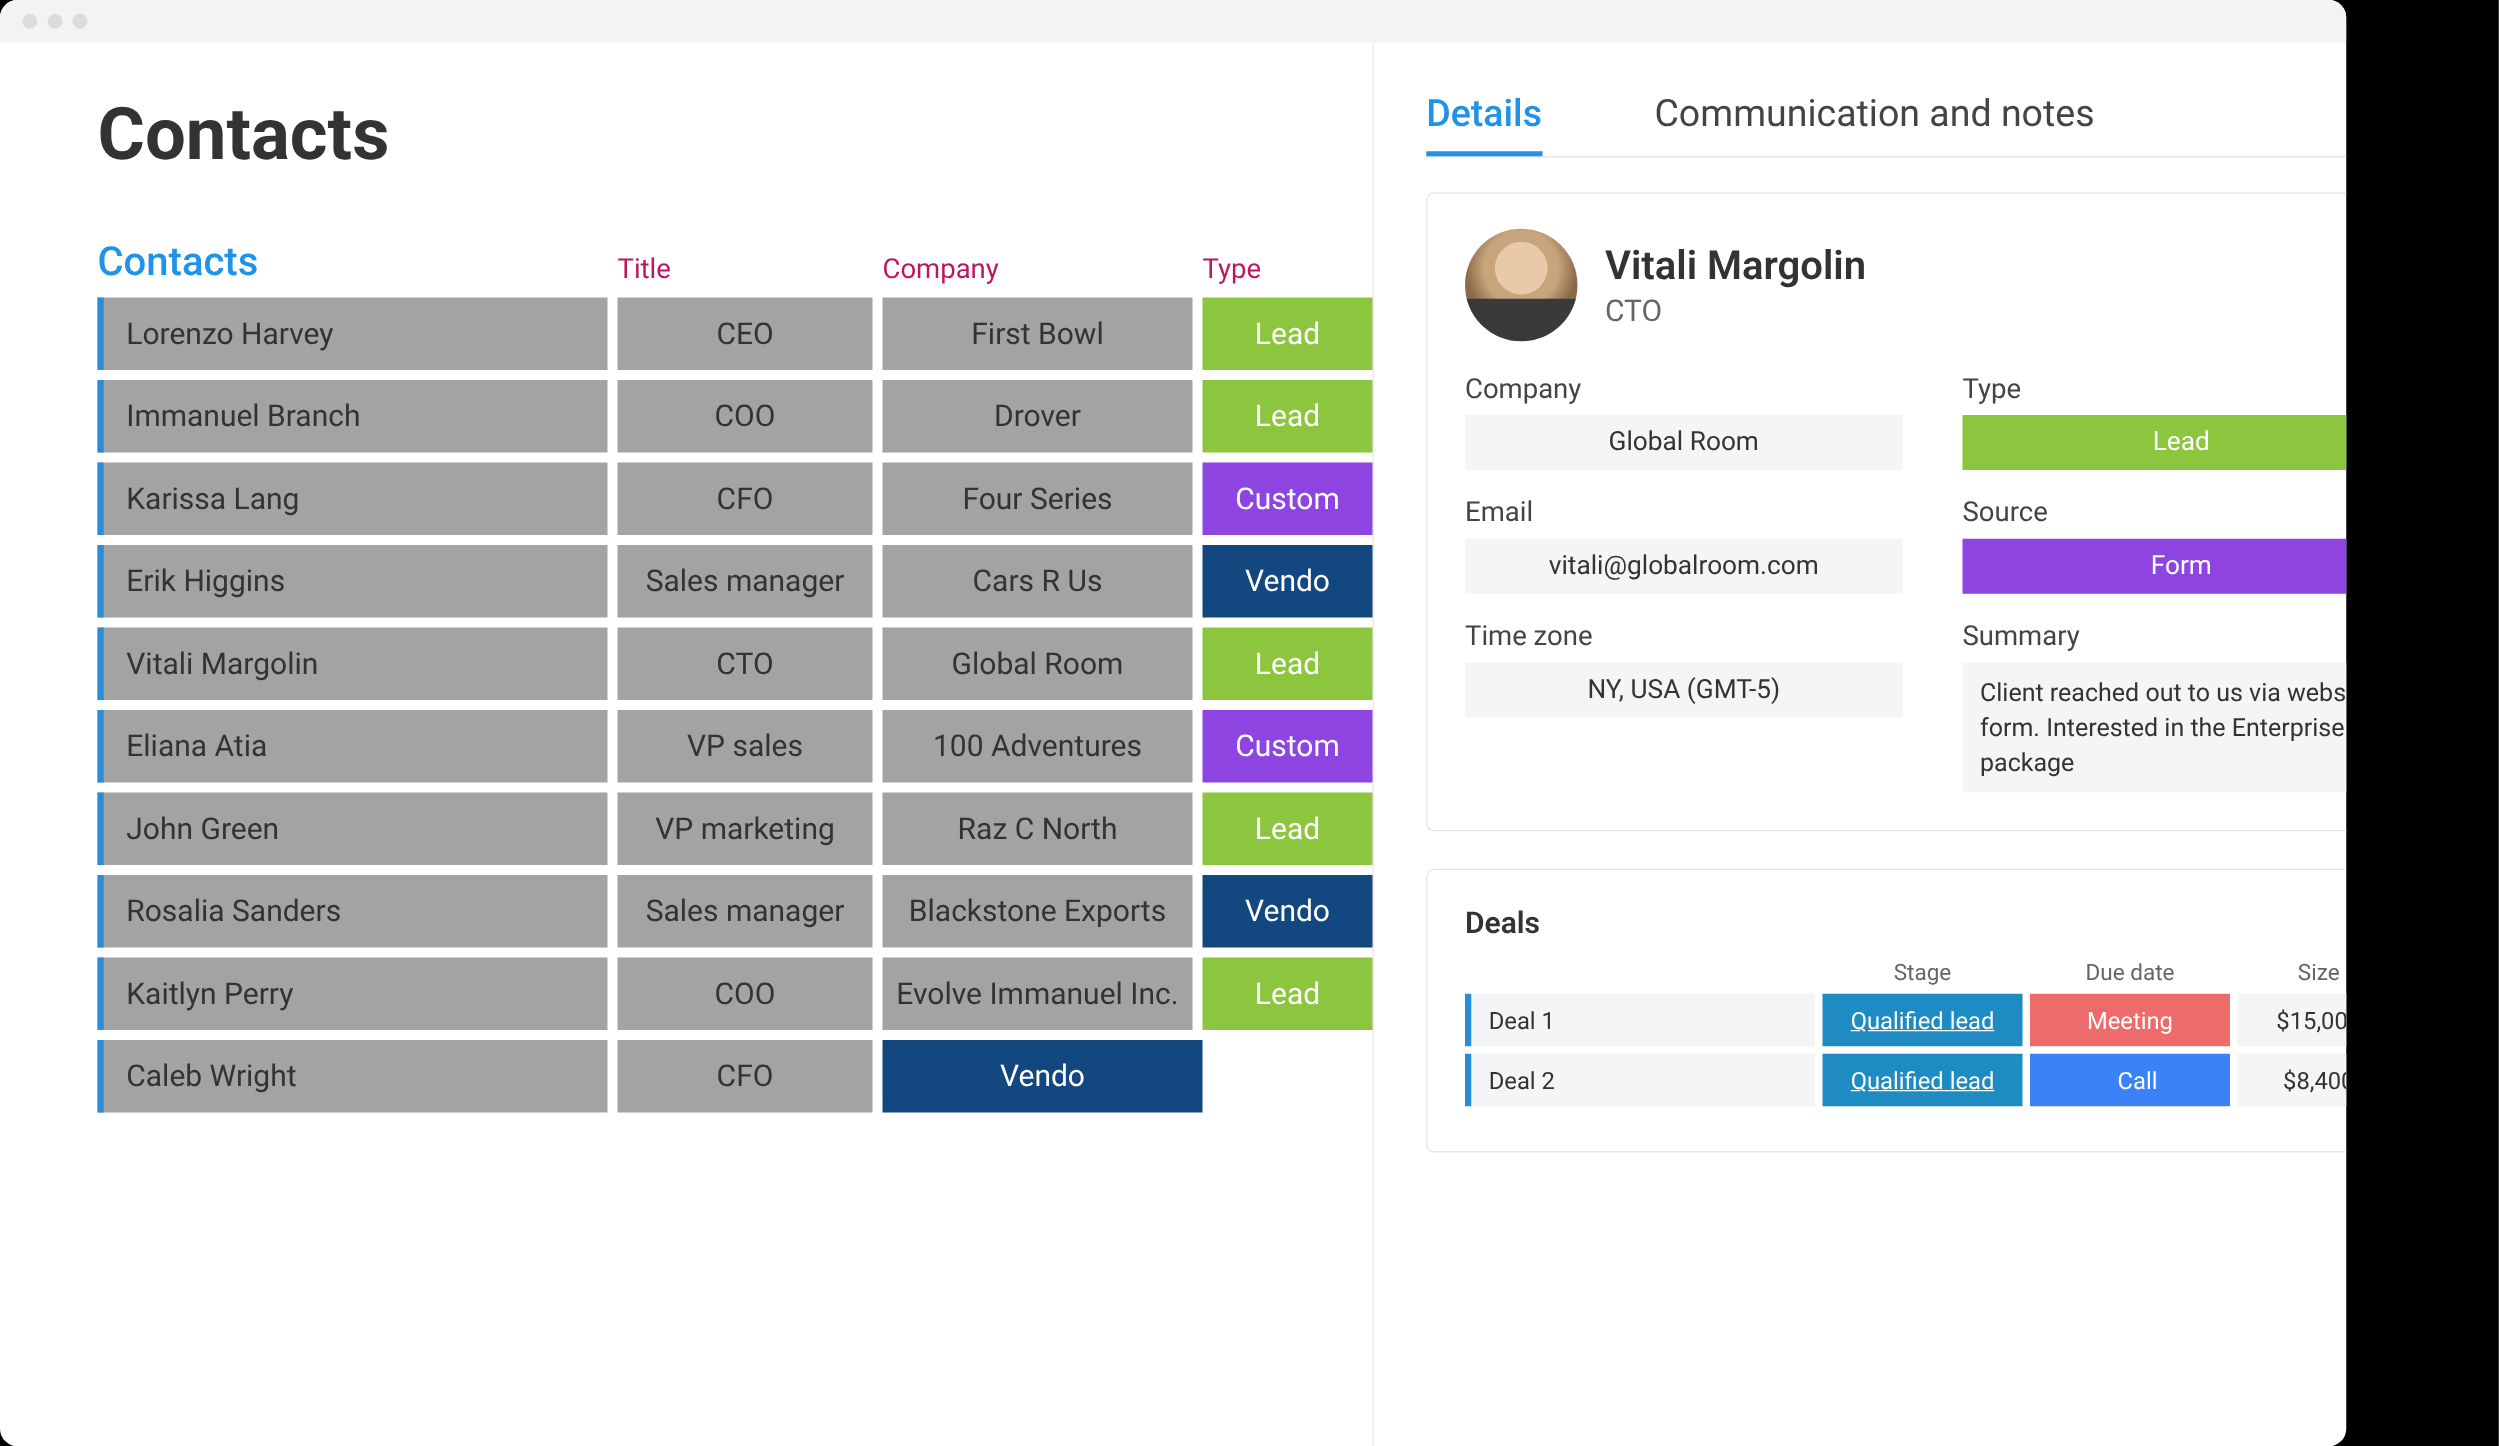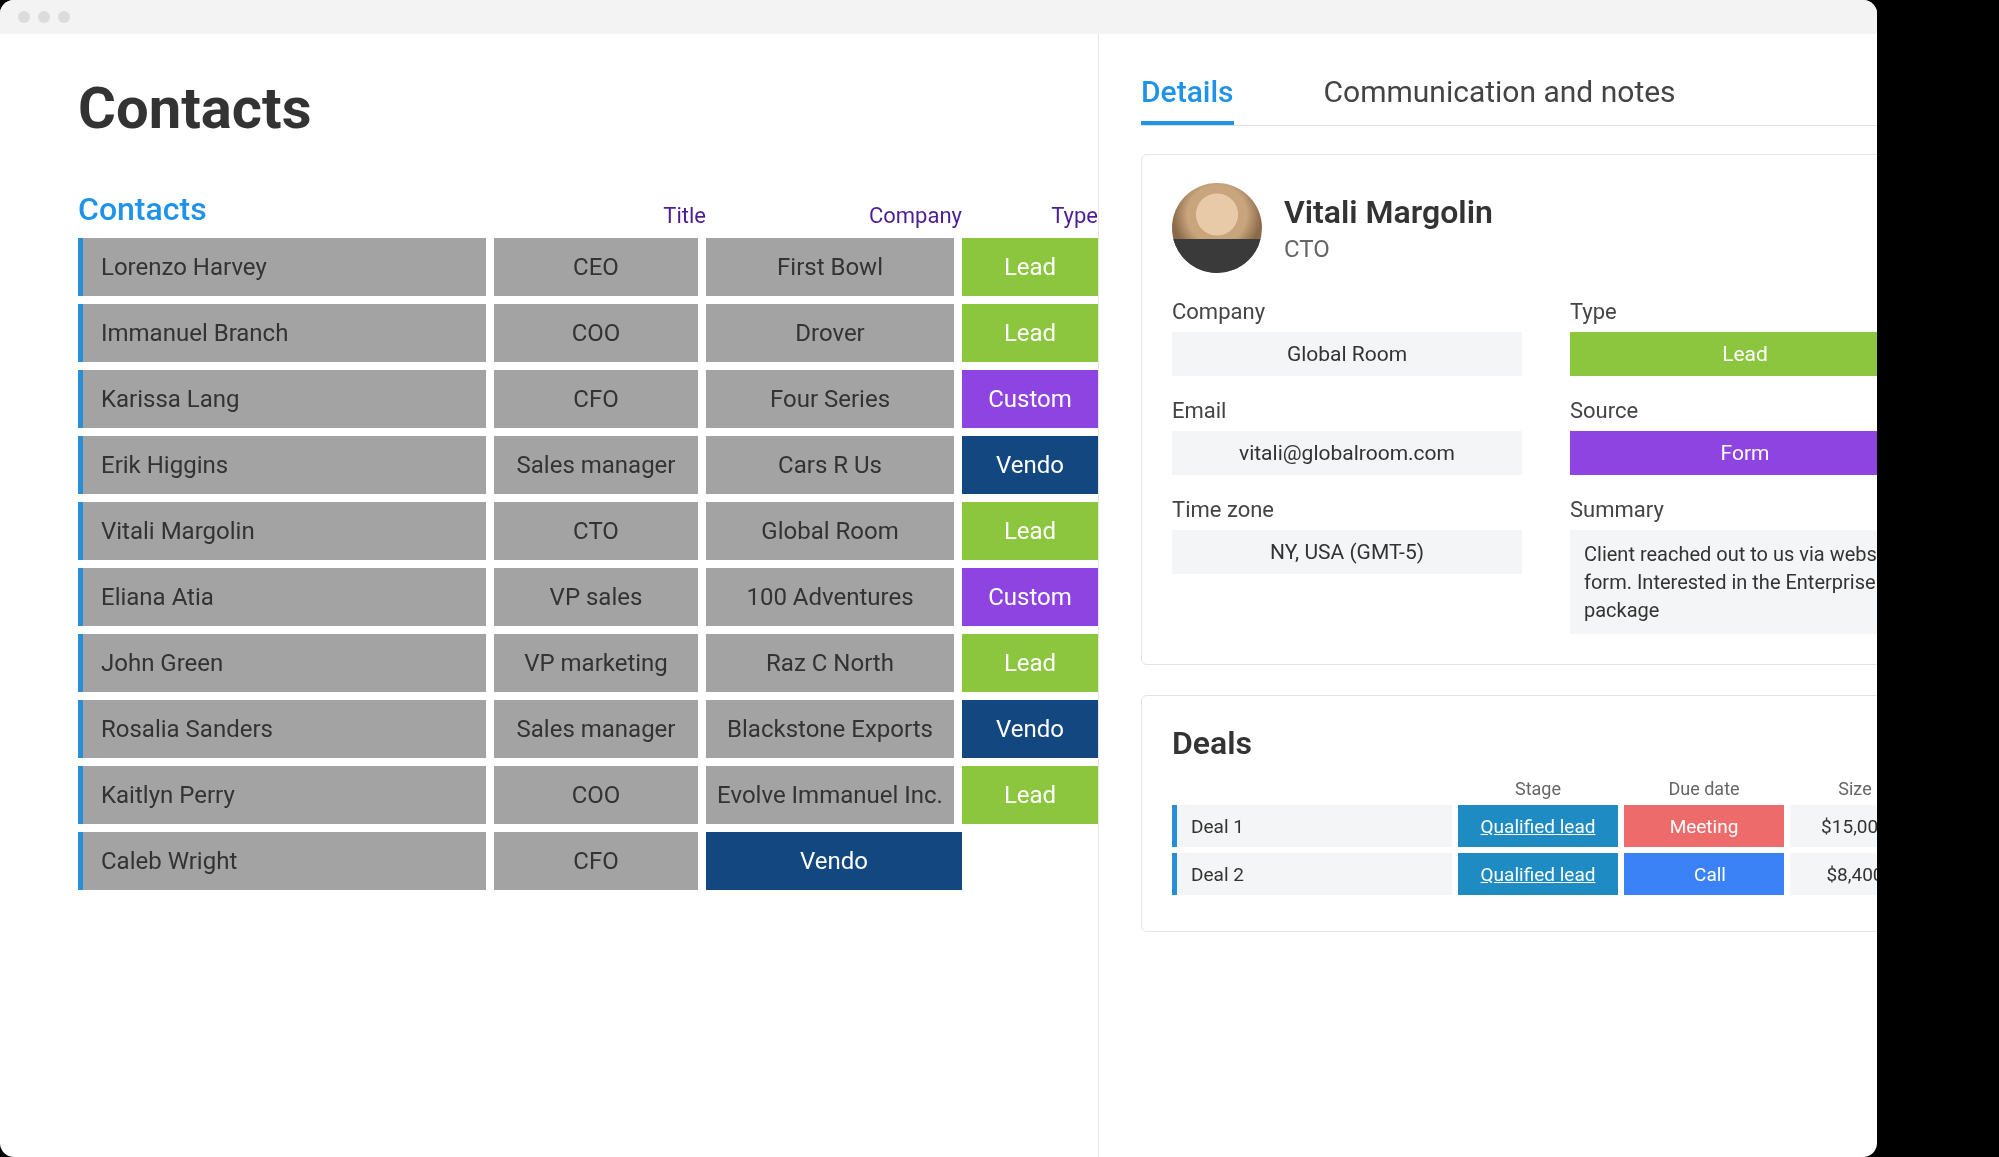--- a/index.html
+++ b/index.html
@@ -56,22 +56,22 @@
     grid-template-columns: 416px 212px 256px 136px;
     align-items: end;
     margin-bottom: 10px;
   }
   .table-header .contacts-tab {
     color: #1f93e8;
     font-size: 32px;
     font-weight: 500;
   }
   .th {
-    text-align: right;
-    color: #4c1d95;
+    text-align: left;
+    color: #be185d;
     font-size: 22px;
   }
   .rows { display: flex; flex-direction: column; gap: 8px; }
   .row {
     display: grid;
     grid-template-columns: 416px 212px 256px 136px;
     gap: 0;
   }
   .cell {
     background: #a3a3a3;
@@ -173,21 +173,21 @@
   }
   .summary-box {
     background: #f4f5f6;
     padding: 10px 14px;
     font-size: 20px;
     color: #333;
     line-height: 1.4;
   }
 
   .deals-title {
-    font-size: 32px;
+    font-size: 24px;
     font-weight: 600;
     color: #333;
     margin-bottom: 16px;
   }
   .deals-header {
     display: grid;
     grid-template-columns: 280px 160px 160px 130px;
     gap: 6px;
     margin-bottom: 6px;
   }

